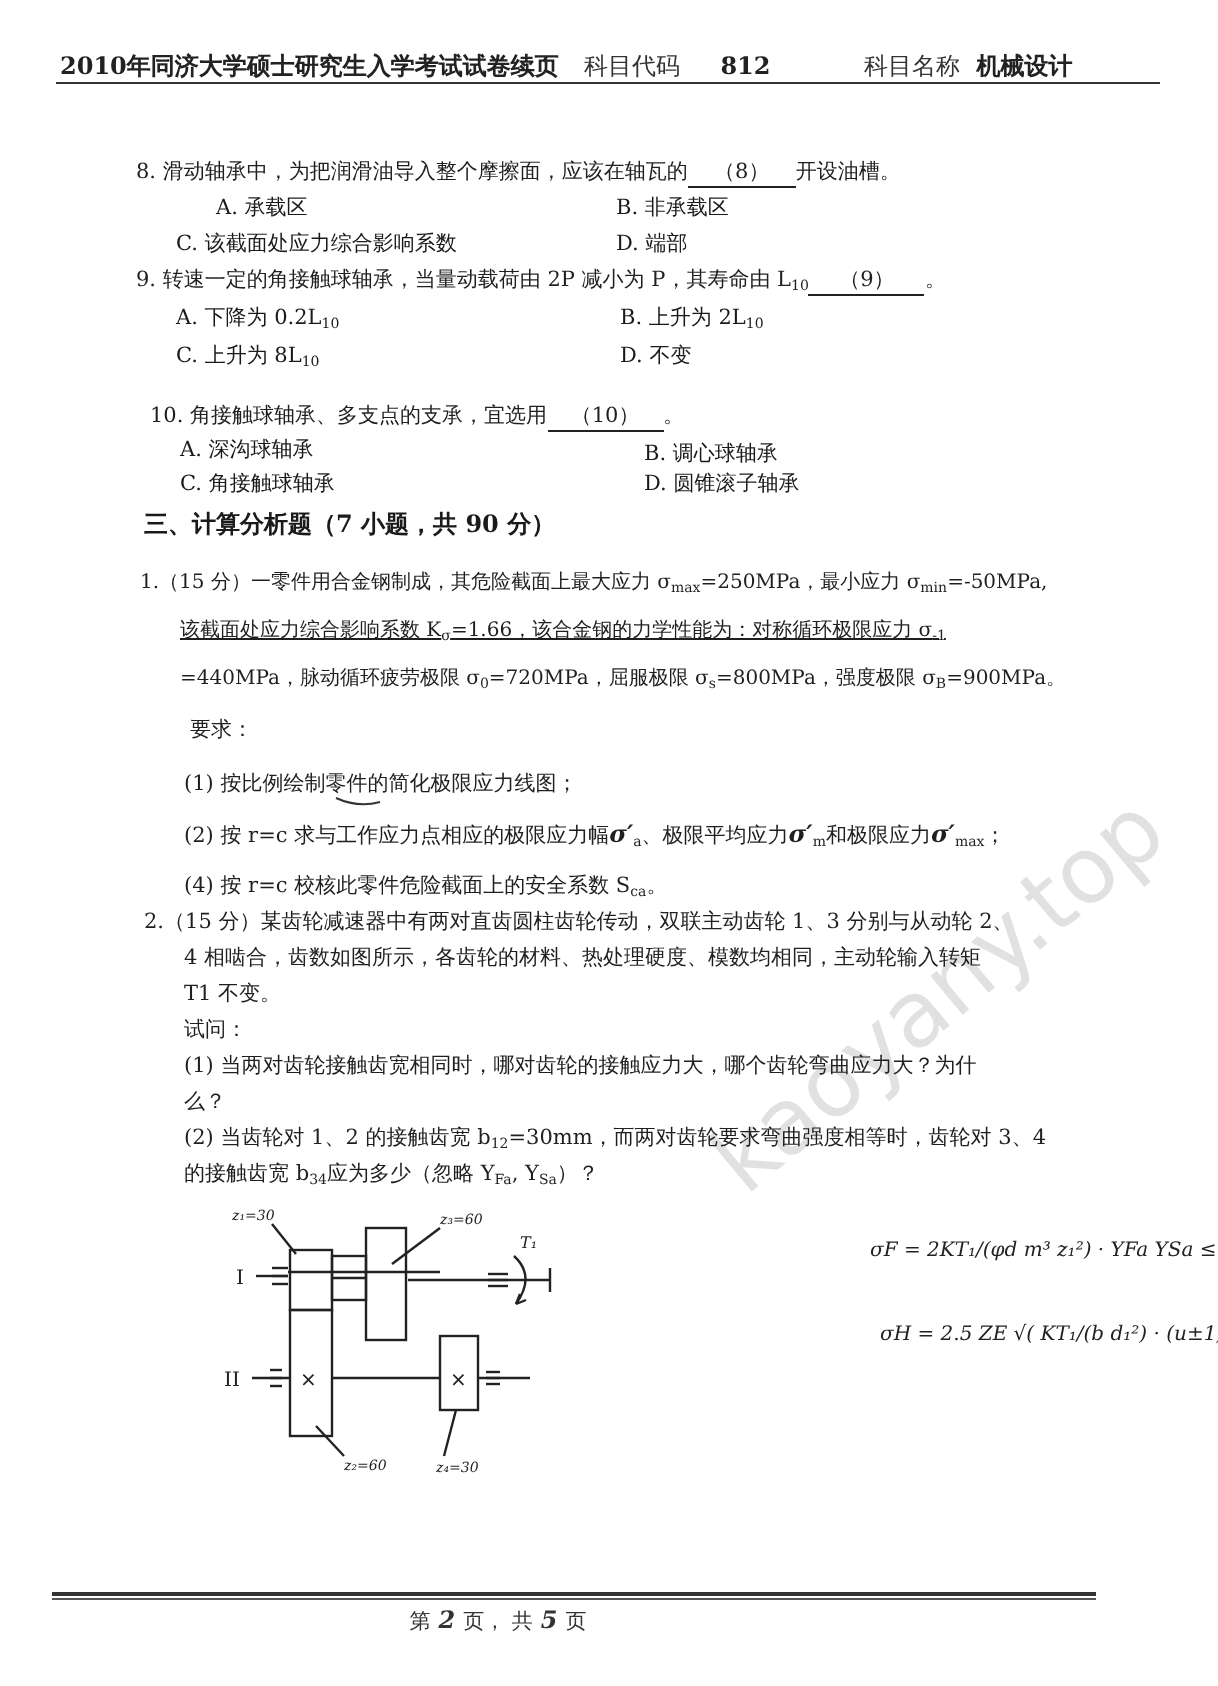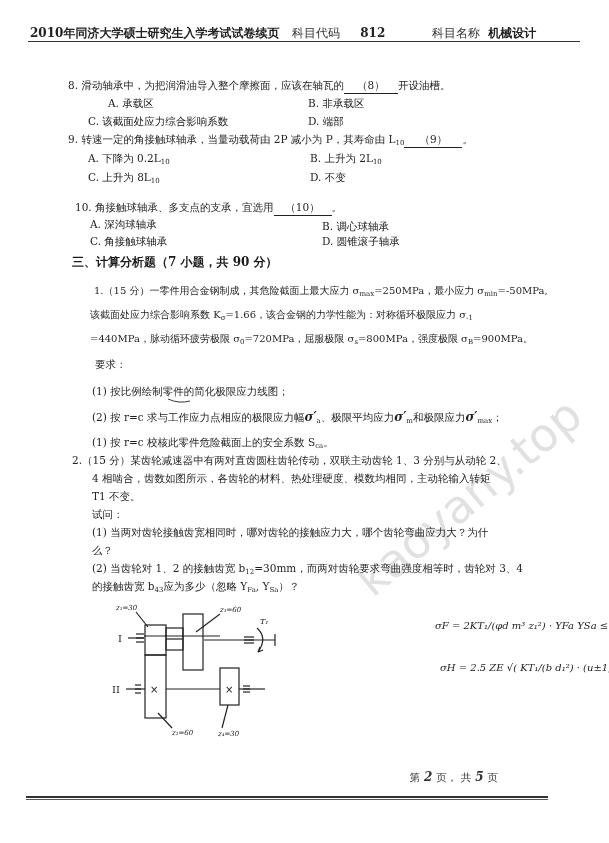--- a/index.html
+++ b/index.html
@@ -13,21 +13,21 @@
   .q { font-size:10.5px; color:#1f1f1f; }
   .blank { display:inline-block; border-bottom:1px solid #222; text-align:center; padding:0 4px; }
   .sub { font-size:7px; vertical-align:-2px; }
   .opt { font-size:10.5px; }
   .sec { font-size:12px; font-weight:bold; }
   .wm { position:absolute; color:rgba(170,170,170,0.35); font-size:40px; font-family:"DejaVu Sans",sans-serif; transform:rotate(-40deg); }
   .rule-bot { position:absolute; left:26px; top:796px; width:522px; height:0;
               border-top:2px solid #333; }
   .rule-bot2 { position:absolute; left:26px; top:799px; width:522px; height:0;
               border-top:1px solid #555; }
-  .footer { top:770px; left:0; width:498px; text-align:right; font-size:10.5px; color:#333; }
+  .footer { top:803px; left:0; width:498px; text-align:center; font-size:10.5px; color:#333; }
   .footer b { font-style:italic; font-size:12px; margin:0 4px; }
   .hand { font-family:"DejaVu Serif",serif; font-style:italic; font-size:10px; color:#222; }
   .sigma { font-style:italic; font-weight:bold; font-size:12px; }
 </style>
 </head>
 <body>
 
 <div class="abs hdr" style="left:30px;">2010年同济大学硕士研究生入学考试试卷续页</div>
 <div class="abs hdr" style="left:292px;">
   <span class="light">科目代码</span>
@@ -63,52 +63,52 @@
   <span>10.</span>
   <span>角接触球轴承、多支点的支承，宜选用</span><span class="blank" style="width:50px;">（10）</span><span>。</span>
 </div>
 <div class="abs opt" style="left:90px; top:218px;">A. 深沟球轴承</div>
 <div class="abs opt" style="left:322px; top:220px;">B. 调心球轴承</div>
 <div class="abs opt" style="left:90px; top:235px;">C. 角接触球轴承</div>
 <div class="abs opt" style="left:322px; top:235px;">D. 圆锥滚子轴承</div>
 
 <div class="abs sec" style="left:72px; top:254px;">三、计算分析题（7 小题，共 90 分）</div>
 
-<div class="abs q" style="left:70px; top:284px; font-size:10px;margin-left:24px;">
+<div class="abs q" style="left:70px; top:284px; font-size:10px;">
   <span>1.（15 分）一零件用合金钢制成，其危险截面上最大应力 σ</span><span class="sub">max</span><span>=250MPa，最小应力 σ</span><span class="sub">min</span><span>=-50MPa,</span>
 </div>
-<div class="abs q" style="left:90px; top:308px; font-size:10px;">
+<div class="abs q" style="left:90px; top:308px; font-size:10px;text-decoration:underline;">
   <span>该截面处应力综合影响系数 K</span><span class="sub">σ</span><span>=1.66，该合金钢的力学性能为：对称循环极限应力 σ</span><span class="sub">-1</span>
 </div>
 <div class="abs q" style="left:90px; top:332px; font-size:10px;">
   <span>=440MPa，脉动循环疲劳极限 σ</span><span class="sub">0</span><span>=720MPa，屈服极限 σ</span><span class="sub">s</span><span>=800MPa，强度极限 σ</span><span class="sub">B</span><span>=900MPa。</span>
 </div>
 <div class="abs q" style="left:95px; top:358px;">要求：</div>
 <div class="abs q" style="left:92px; top:385px;">(1) 按比例绘制零件的简化极限应力线图；</div>
 <svg class="abs" style="left:167px; top:398px;" width="24" height="6">
     <path d="M1,1 Q12,6 23,3" stroke="#333" fill="none" stroke-width="1"></path>
   </svg>
 <div class="abs q" style="left:92px; top:410px;">
   <span>(2) 按 r=c 求与工作应力点相应的极限应力幅</span><span class="sigma">σ′</span><span class="sub">a</span><span>、极限平均应力</span><span class="sigma">σ′</span><span class="sub">m</span><span>和极限应力</span><span class="sigma">σ′</span><span class="sub">max</span><span>；</span>
 </div>
 <div class="abs q" style="left:92px; top:436px;">
-  <span>(1) 按 r=c 校核此零件危险截面上的安全系数 S</span><span class="sub">ca</span><span>。</span>
+  <span>(4) 按 r=c 校核此零件危险截面上的安全系数 S</span><span class="sub">ca</span><span>。</span>
 </div>
 
 <div class="abs q" style="left:72px; top:454px;">2.（15 分）某齿轮减速器中有两对直齿圆柱齿轮传动，双联主动齿轮 1、3 分别与从动轮 2、</div>
 <div class="abs q" style="left:92px; top:472px;">4 相啮合，齿数如图所示，各齿轮的材料、热处理硬度、模数均相同，主动轮输入转矩</div>
 <div class="abs q" style="left:92px; top:490px;">T1 不变。</div>
 <div class="abs q" style="left:92px; top:508px;">试问：</div>
 <div class="abs q" style="left:92px; top:526px;">(1) 当两对齿轮接触齿宽相同时，哪对齿轮的接触应力大，哪个齿轮弯曲应力大？为什</div>
 <div class="abs q" style="left:92px; top:544px;">么？</div>
 <div class="abs q" style="left:92px; top:562px;">
   <span>(2) 当齿轮对 1、2 的接触齿宽 b</span><span class="sub">12</span><span>=30mm，而两对齿轮要求弯曲强度相等时，齿轮对 3、4</span>
 </div>
 <div class="abs q" style="left:92px; top:580px;">
-  <span>的接触齿宽 b</span><span class="sub">43</span><span>应为多少（忽略 Y</span><span class="sub">Fa</span><span>, Y</span><span class="sub">Sa</span><span>）？</span>
+  <span>的接触齿宽 b</span><span class="sub">34</span><span>应为多少（忽略 Y</span><span class="sub">Fa</span><span>, Y</span><span class="sub">Sa</span><span>）？</span>
 </div>
 
 <svg class="abs" style="left:100px; top:600px;" width="200" height="140" viewBox="0 0 200 140">
   <g stroke="#222" stroke-width="1.2" fill="none">
 
     <line x1="28" y1="38" x2="44" y2="38"></line>
     <line x1="36" y1="34" x2="44" y2="34"></line>
       <line x1="36" y1="38" x2="44" y2="38"></line>
       <line x1="36" y1="42" x2="44" y2="42"></line>
     <line x1="44" y1="36" x2="120" y2="36"></line>

